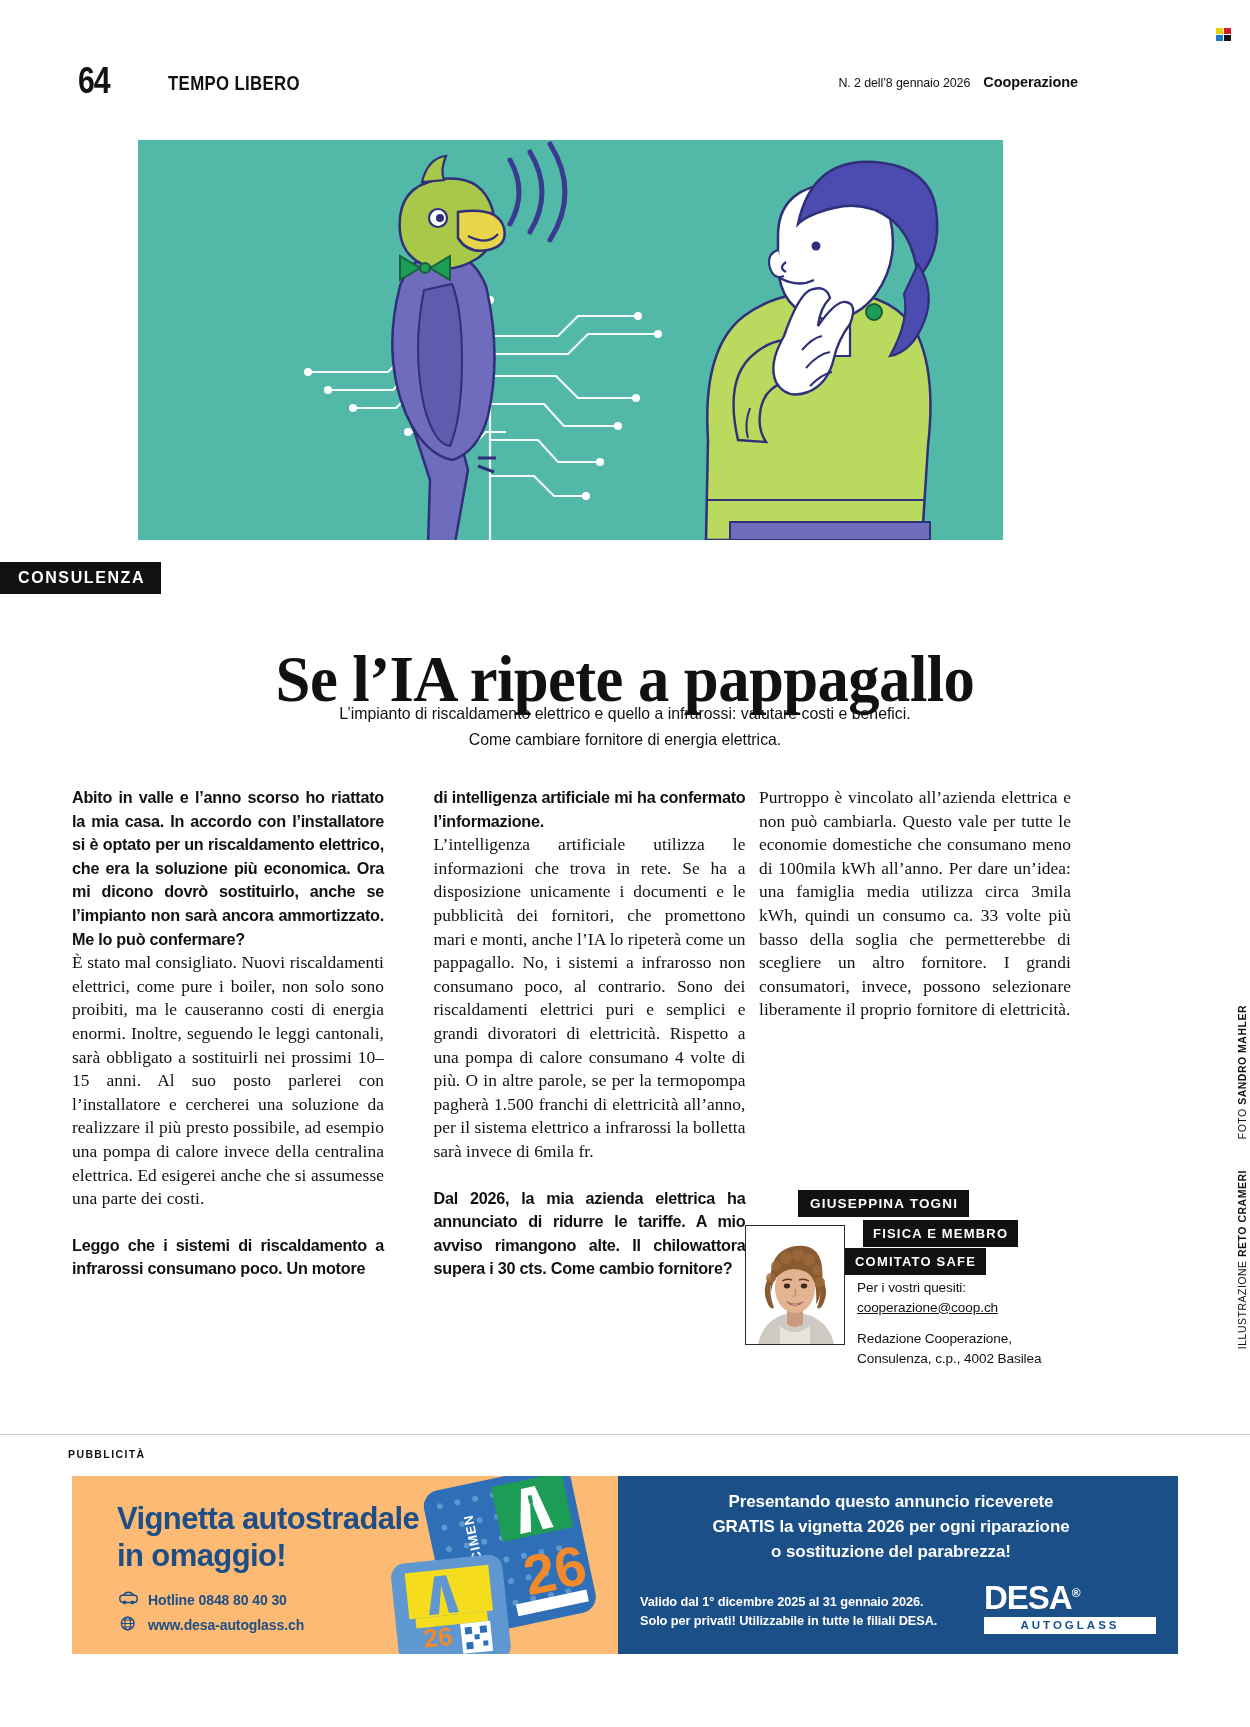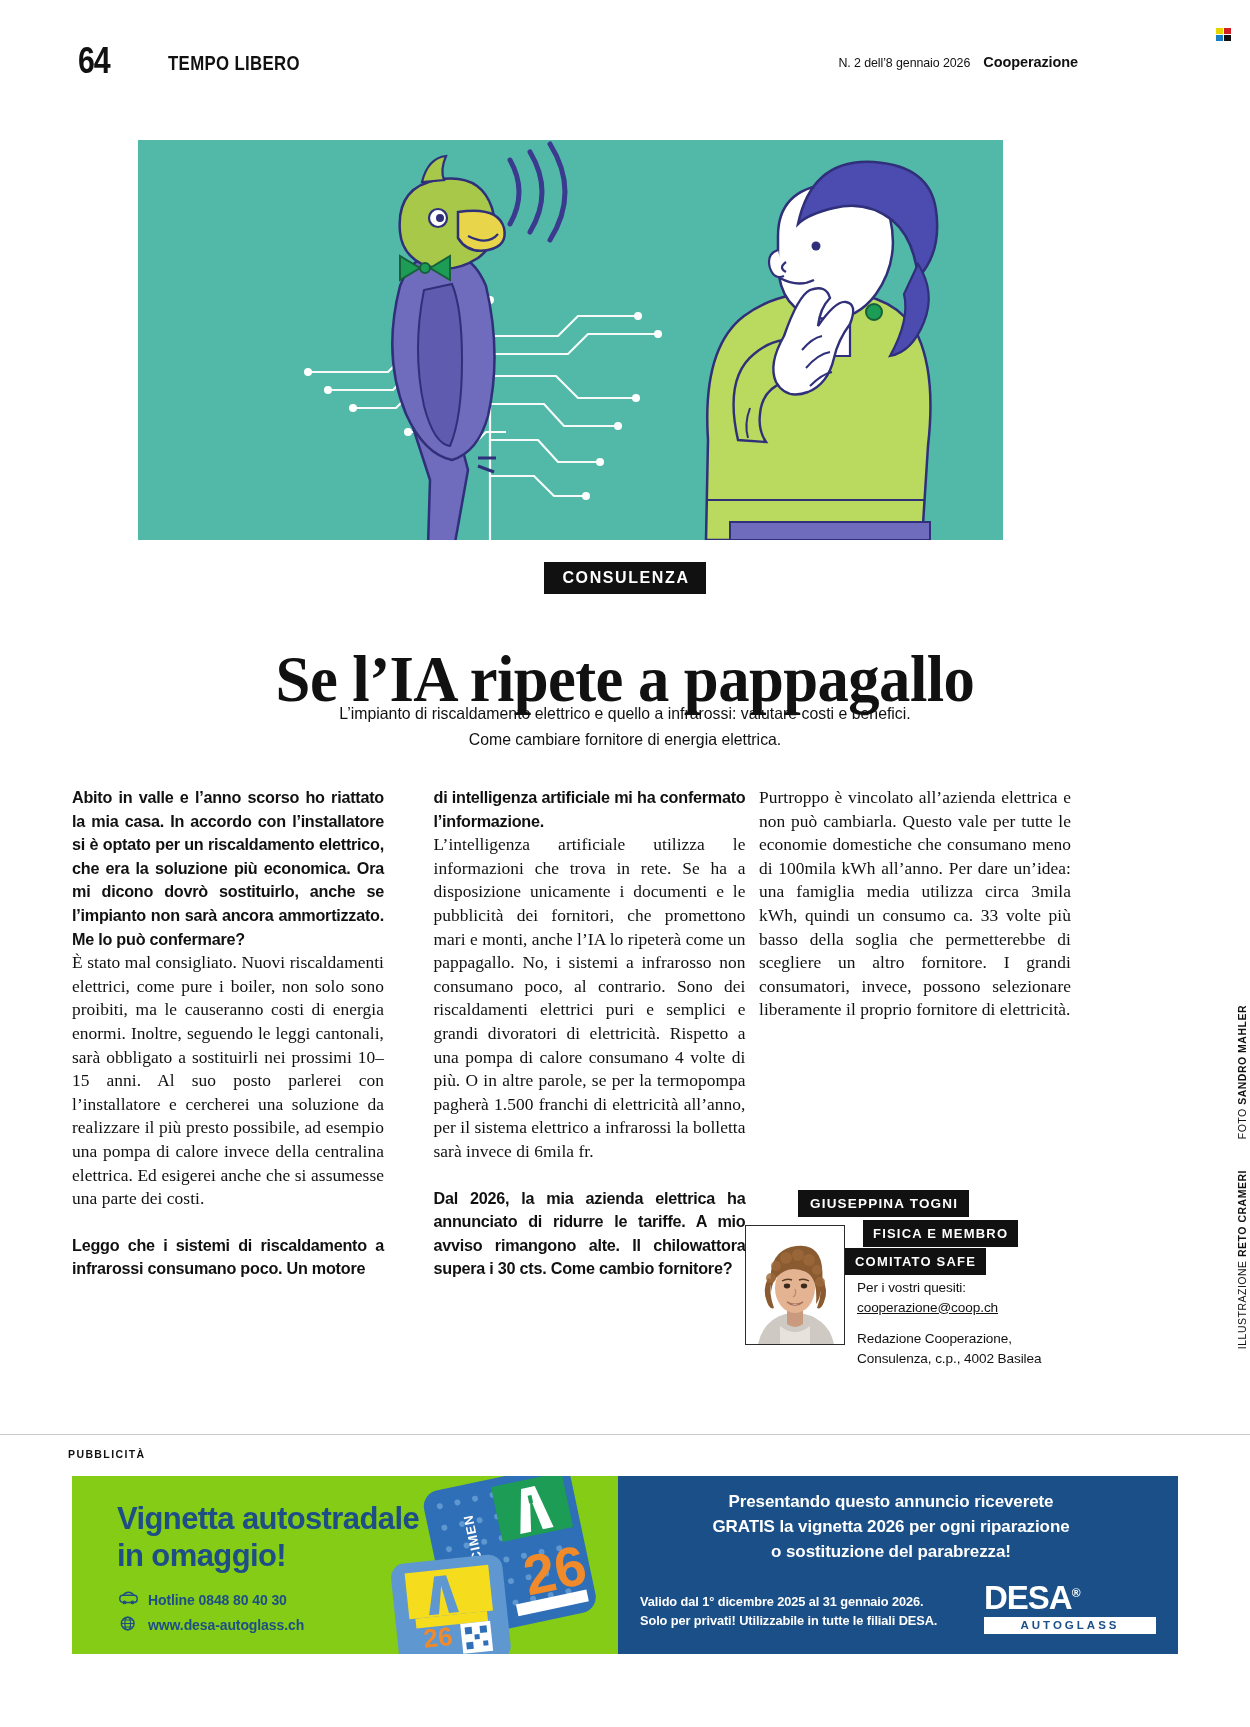--- a/index.html
+++ b/index.html
@@ -15,21 +15,21 @@
 
   
   .corner-mark { position:absolute; top:28px; right:18px; width:16px; height:14px; }
   .corner-mark i { position:absolute; display:block; width:7px; height:6px; }
   .cm1 { left:0; top:0; background:#e8d500; }
   .cm2 { left:8px; top:0; background:#d31f26; }
   .cm3 { left:0; top:7px; background:#1a7ec2; }
   .cm4 { left:8px; top:7px; background:#111; }
 
   
-  .hdr { position:absolute; left:78px; top:41px; width:1000px; height:40px;text-align:right; }
+  .hdr { position:absolute; left:78px; top:61px; width:1000px; height:40px;text-align:right; }
   .folio {
     font-family:"Liberation Sans", sans-serif;
     font-weight:bold; font-size:37px; line-height:36px;
     letter-spacing:-1.5px; display:inline-block;
     transform:scaleX(0.82); transform-origin:left center;
     position:absolute; left:0; top:2px;
   }
   .section-name {
     position:absolute; left:90px; top:11px;
     font-weight:bold; font-size:20px; letter-spacing:0.4px;
@@ -47,21 +47,21 @@
 
   
   .illo {
     position:absolute; left:138px; top:140px; width:865px; height:400px;
     background:#52b9a8; overflow:hidden;
   }
   .illo svg { display:block; width:100%; height:100%; }
 
   
   .kicker {
-    position:absolute; left:0; right:0; top:562px; text-align:center;
+    position:absolute; left:0; right:0; top:562px; 
   }
   .kicker span {
     display:inline-block; background:#111; color:#fff;
     font-weight:bold; font-size:16px; letter-spacing:1.6px;
     padding:7px 16px 7px 18px;
   }
   .headline {
     position:absolute; left:60px; right:60px; top:600px;
     text-align:center;
     font-family:"Liberation Serif", serif;
@@ -136,21 +136,21 @@
   .rule { position:absolute; left:0; right:0; top:1434px; height:1px; background:#c9c9c9; }
   .pub-label {
     position:absolute; left:68px; top:1448px;
     font-size:10.5px; font-weight:bold; letter-spacing:1.4px;
   }
 
   
   .ad { position:absolute; left:72px; top:1476px; width:1106px; height:178px; }
   .ad-left {
     position:absolute; left:0; top:0; width:546px; height:178px;
-    background:#84cc16; overflow:hidden;
+    background:#fdba74; overflow:hidden;
   }
   .ad-right {
     position:absolute; left:546px; top:0; width:560px; height:178px;
     background:#1b4f87; overflow:hidden;
   }
   .ad-h {
     position:absolute; left:45px; top:24px; width:400px;
     color:#1d4f86; font-weight:bold; font-size:31px; line-height:37px;
     letter-spacing:-0.6px;
   }

